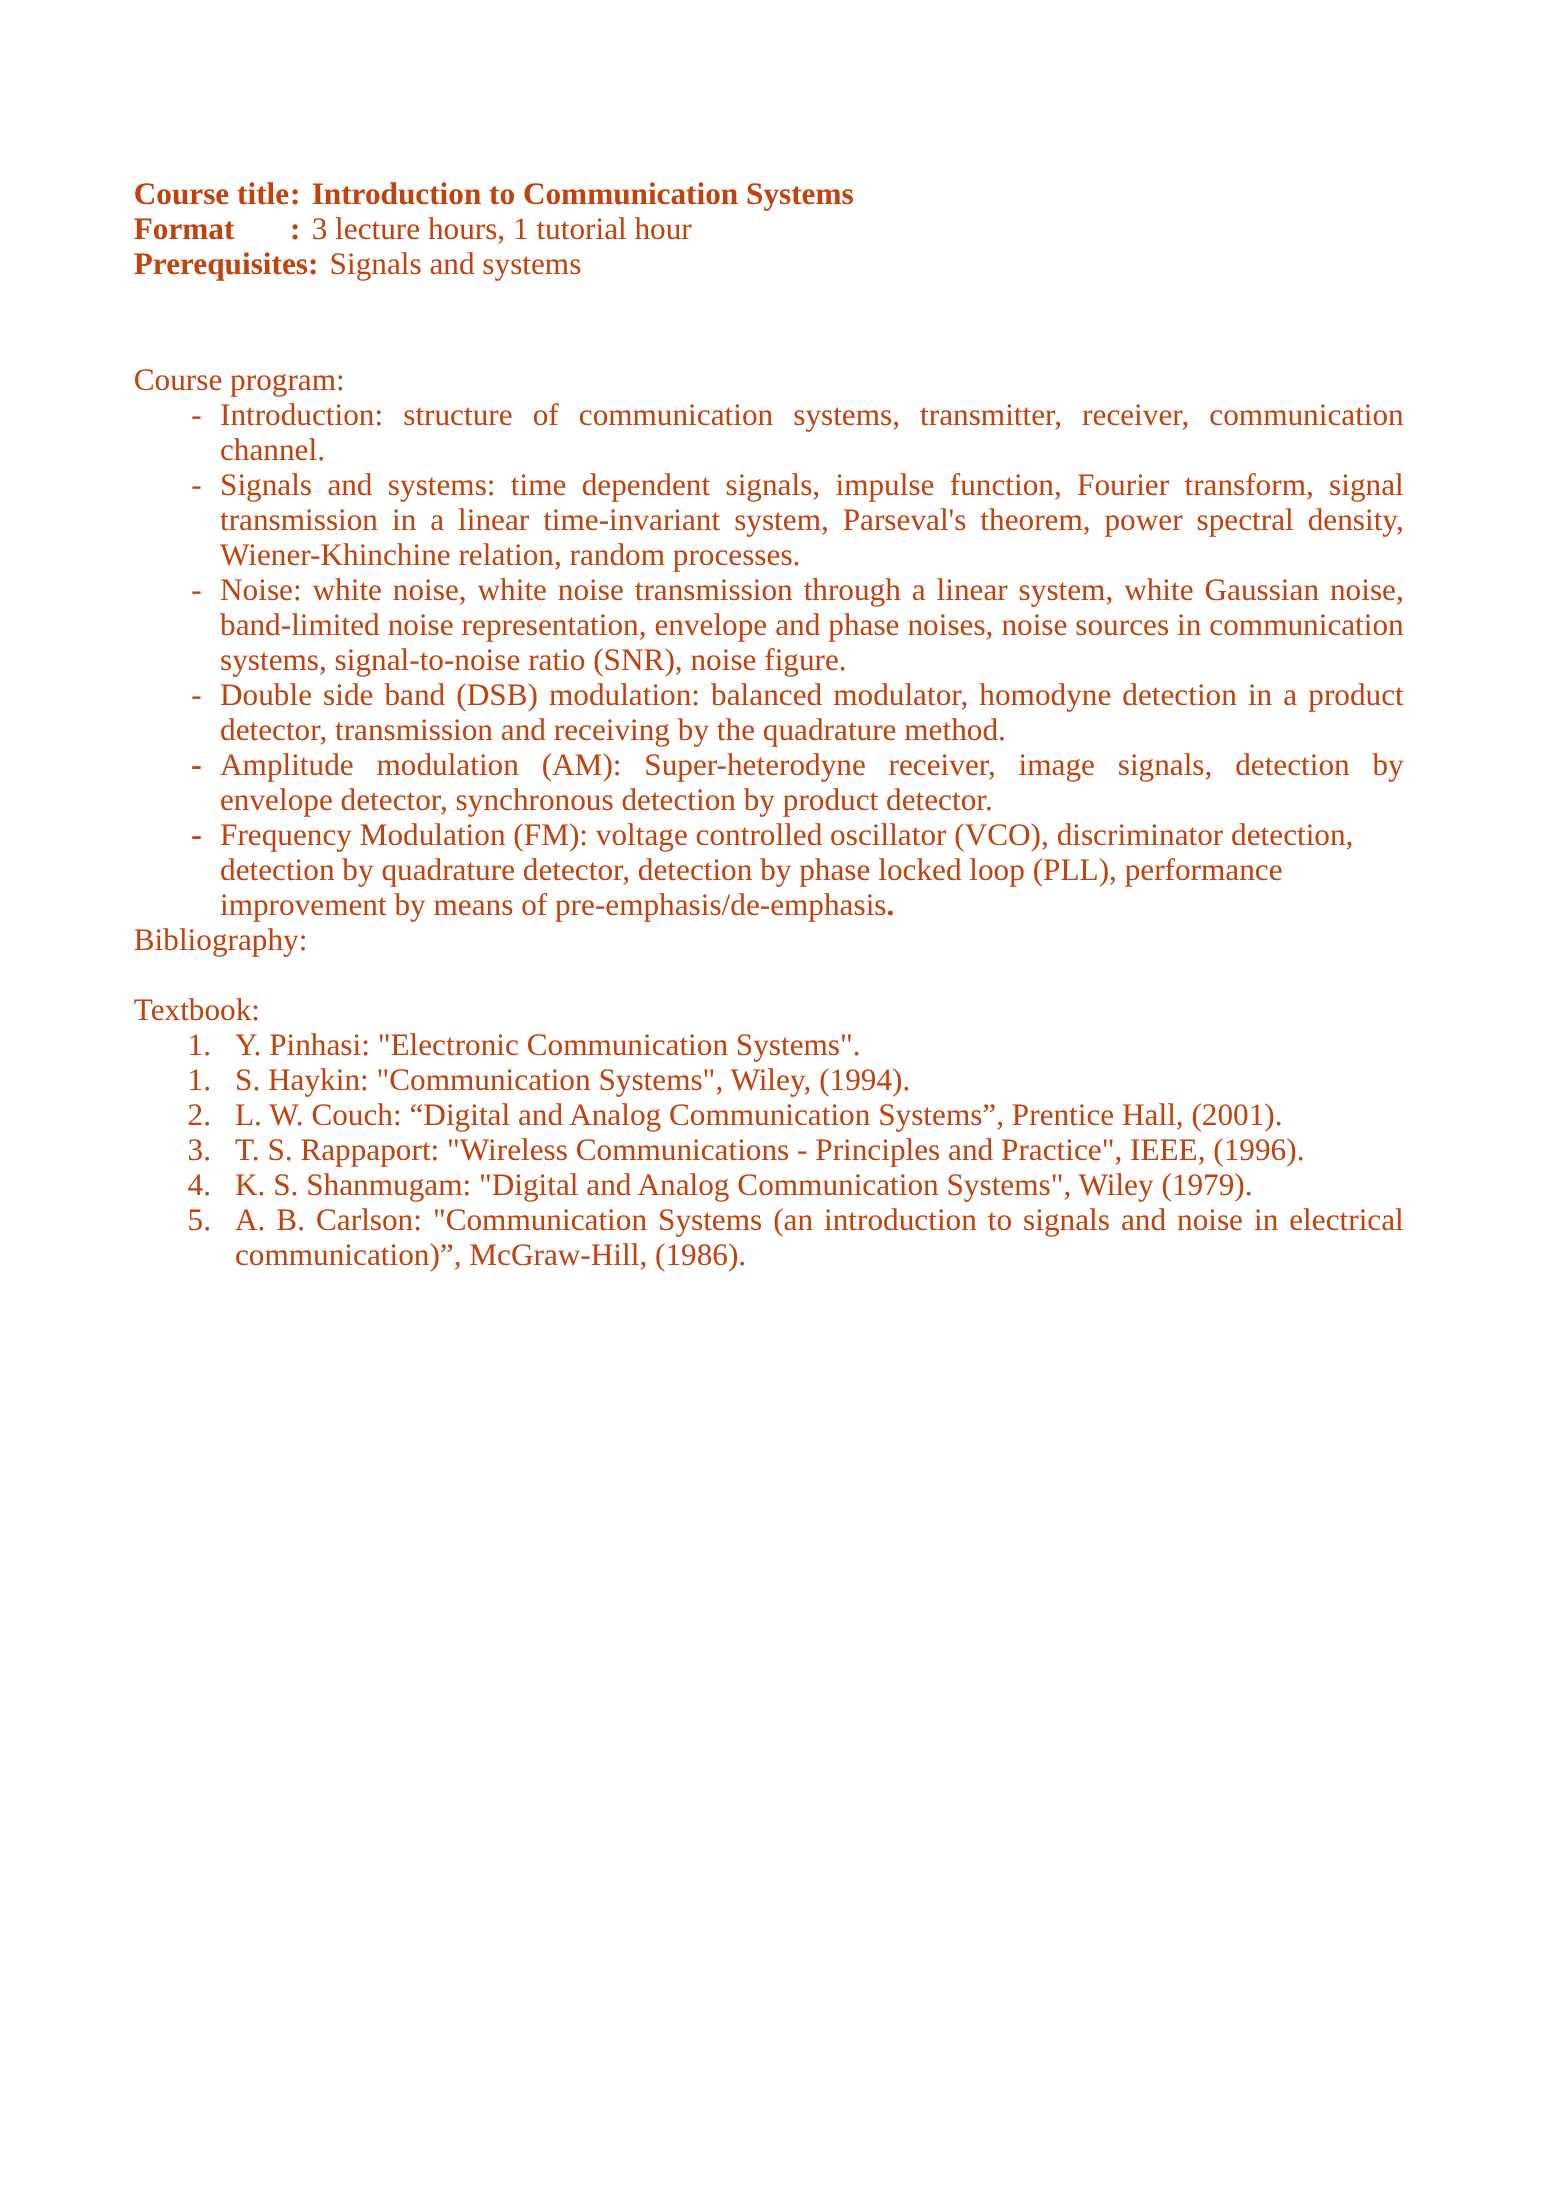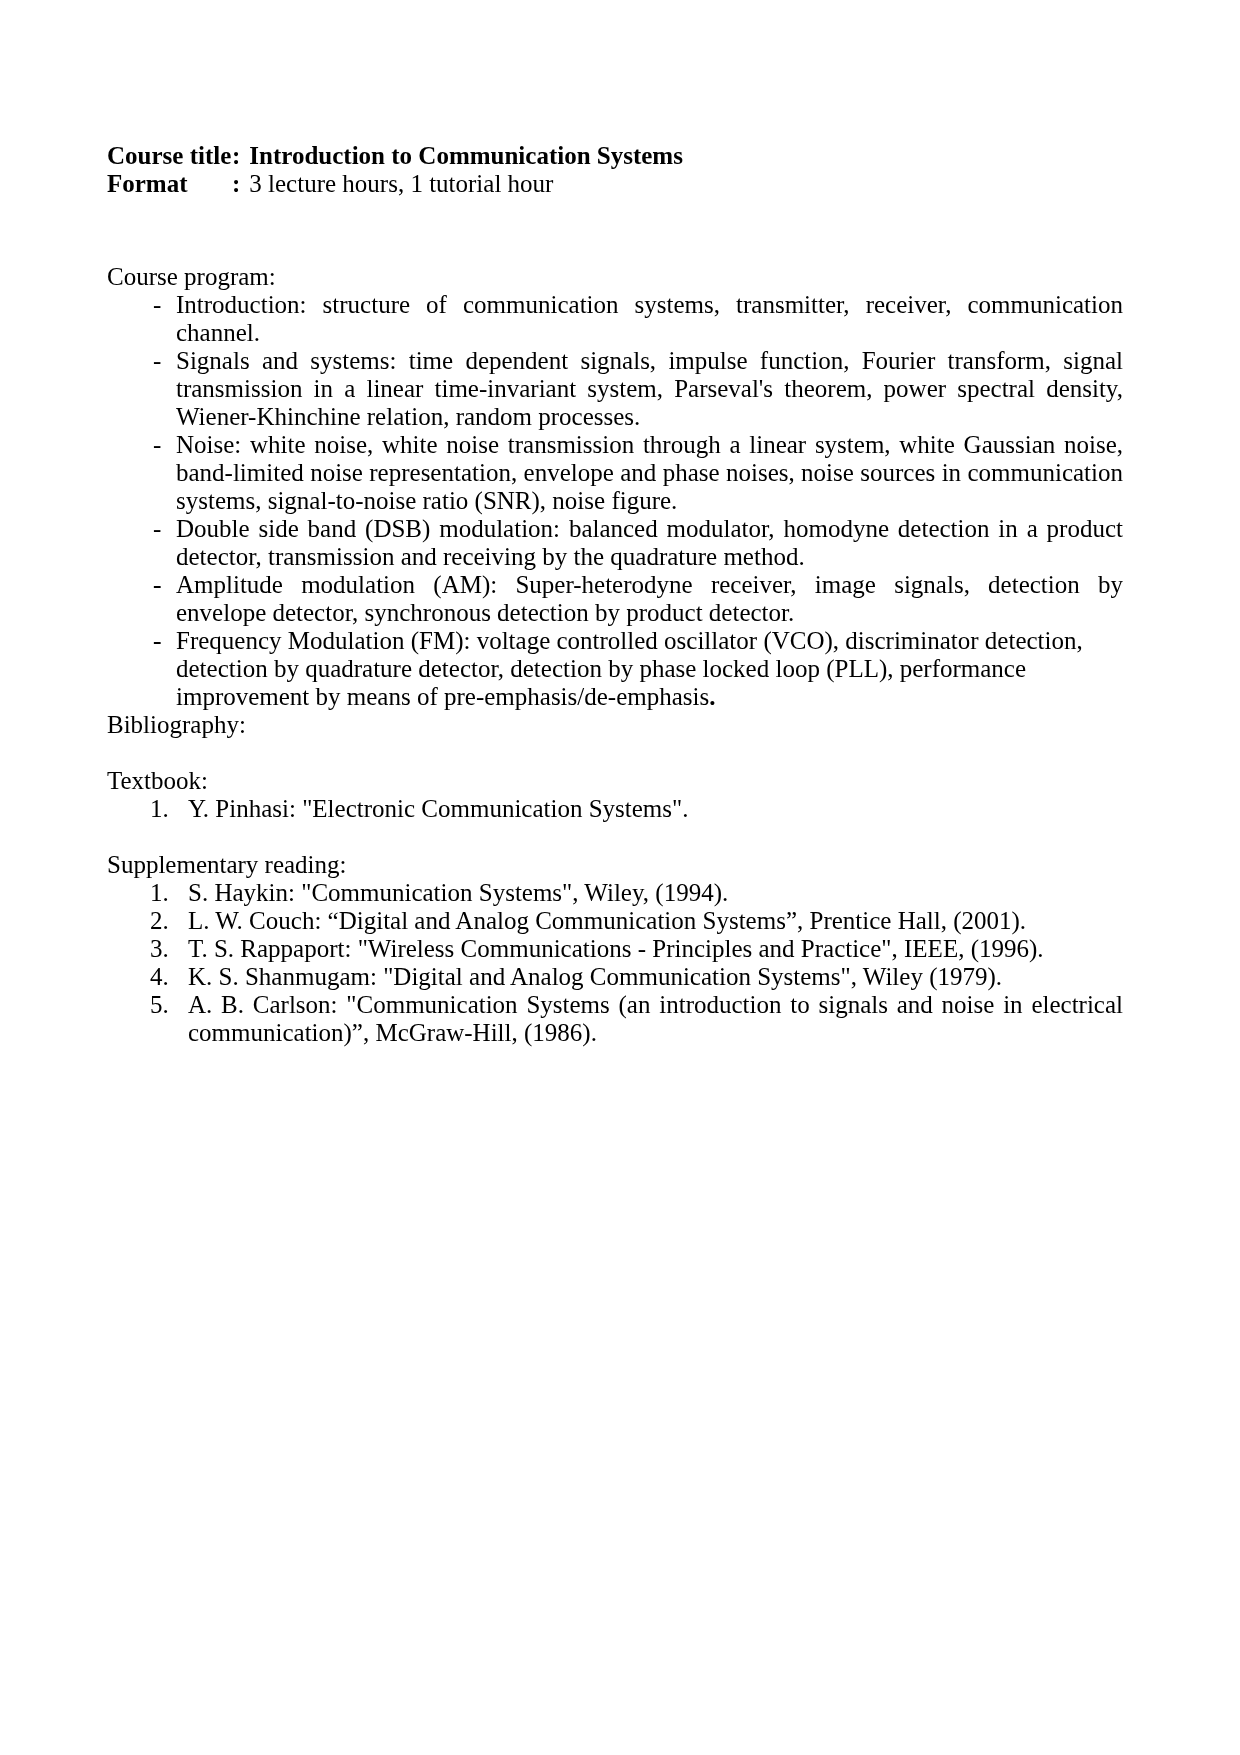--- a/index.html
+++ b/index.html
@@ -8,21 +8,21 @@
     background: #ffffff;
   }
   .page {
     position: relative;
     width: 988px;
     height: 1755px;
     background: #ffffff;
     font-family: "Liberation Serif", "DejaVu Serif", serif;
     font-size: 25px;
     line-height: 28px;
-    color: #000000;
+    color: #c2410c;
   }
   .content {
     position: absolute;
     left: 107px;
     top: 142px;
     width: 1016px;
   }
   .hrow { white-space: nowrap; }
   .hrow .hlabel {
     display: inline-block;
@@ -69,20 +69,23 @@
 <div class="page">
   <div class="content">
 
     <div>
       <div class="hrow">
         <span class="hlabel">Course title</span><span class="hsep">:</span><span class="bold">Introduction to Communication Systems</span>
       </div>
       <div class="hrow">
         <span class="hlabel">Format</span><span class="hsep">:</span><span>3 lecture hours, 1 tutorial hour</span>
       </div>
+      <div class="hrow">
+        <span class="hlabel">Prerequisites</span><span class="hsep">:</span><span>Signals and systems</span>
+      </div>
     </div>
 
     <div class="section-heading program-heading">Course program:</div>
     <div>
       <div class="prog-item">
         <span class="marker">-</span><span>Introduction: structure of communication systems, transmitter, receiver, communication channel.</span><span class="bold"></span>
       </div>
       <div class="prog-item">
         <span class="marker">-</span><span>Signals and systems: time dependent signals, impulse function, Fourier transform, signal transmission in a linear time-invariant system, Parseval's theorem, power spectral density, Wiener-Khinchine relation, random processes.</span><span class="bold"></span>
       </div>
@@ -110,21 +113,20 @@
 
     <div class="section-heading biblio-heading">Bibliography:</div>
 
     <div class="list-label">Textbook:</div>
     <div>
       <div class="bib-item">
         <span class="num">1.</span><span>Y. Pinhasi: "Electronic Communication Systems".</span>
       </div>
     </div>
 
-    <div class="list-label">Supplementary reading:</div>
     <div>
       <div class="bib-item">
         <span class="num">1.</span><span>S. Haykin: "Communication Systems", Wiley, (1994).</span>
       </div>
       <div class="bib-item">
         <span class="num">2.</span><span>L. W. Couch: “Digital and Analog Communication Systems”, Prentice Hall, (2001).</span>
       </div>
       <div class="bib-item">
         <span class="num">3.</span><span>T. S. Rappaport: "Wireless Communications - Principles and Practice", IEEE, (1996).</span>
       </div>

